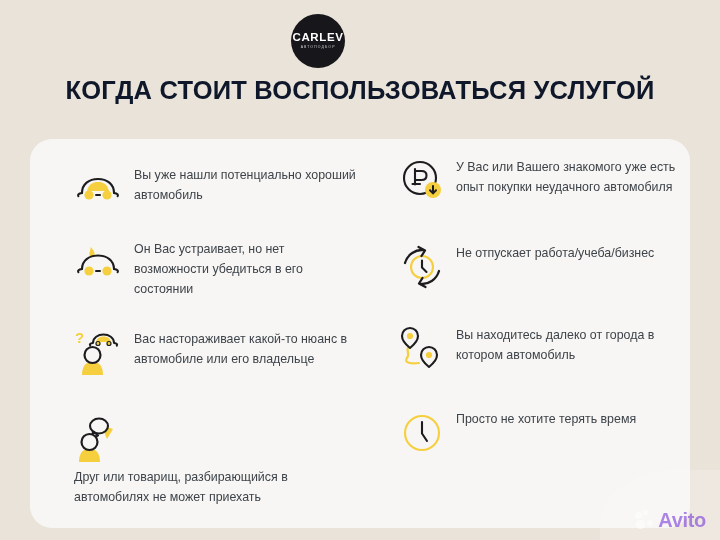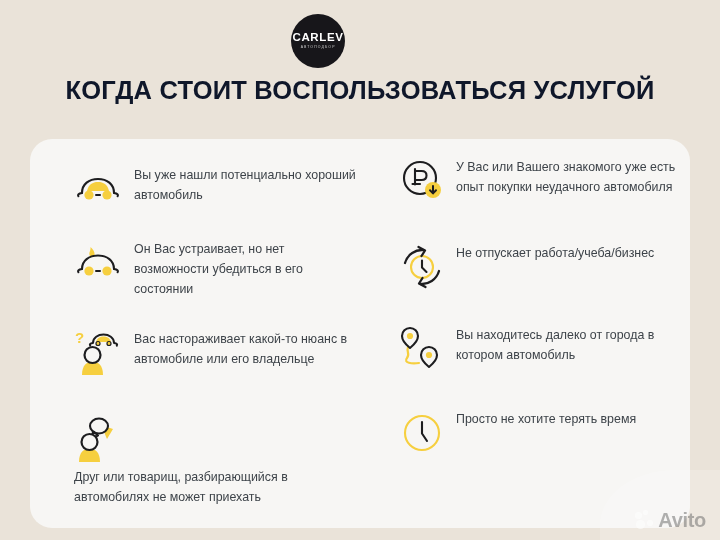--- a/index.html
+++ b/index.html
@@ -144,21 +144,21 @@
     position: absolute;
     border-radius: 50%;
     background: #ffffff;
     display: block;
   }
   .wm-d1 { width: 7px;  height: 7px;  left: 0;    top: 2px; }
   .wm-d2 { width: 5px;  height: 5px;  left: 8px;  top: 0; }
   .wm-d3 { width: 9px;  height: 9px;  left: 1px;  top: 10px; }
   .wm-d4 { width: 6px;  height: 6px;  left: 12px; top: 10px; }
   .wm-text {
-    color: #737373;
+    color: #6d28d9;
     font-size: 20px;
     font-weight: bold;
     letter-spacing: -0.3px;
     line-height: 1;
   }
   .wm-blob {
     position: absolute;
     right: -30px;
     bottom: -40px;
     width: 150px;

